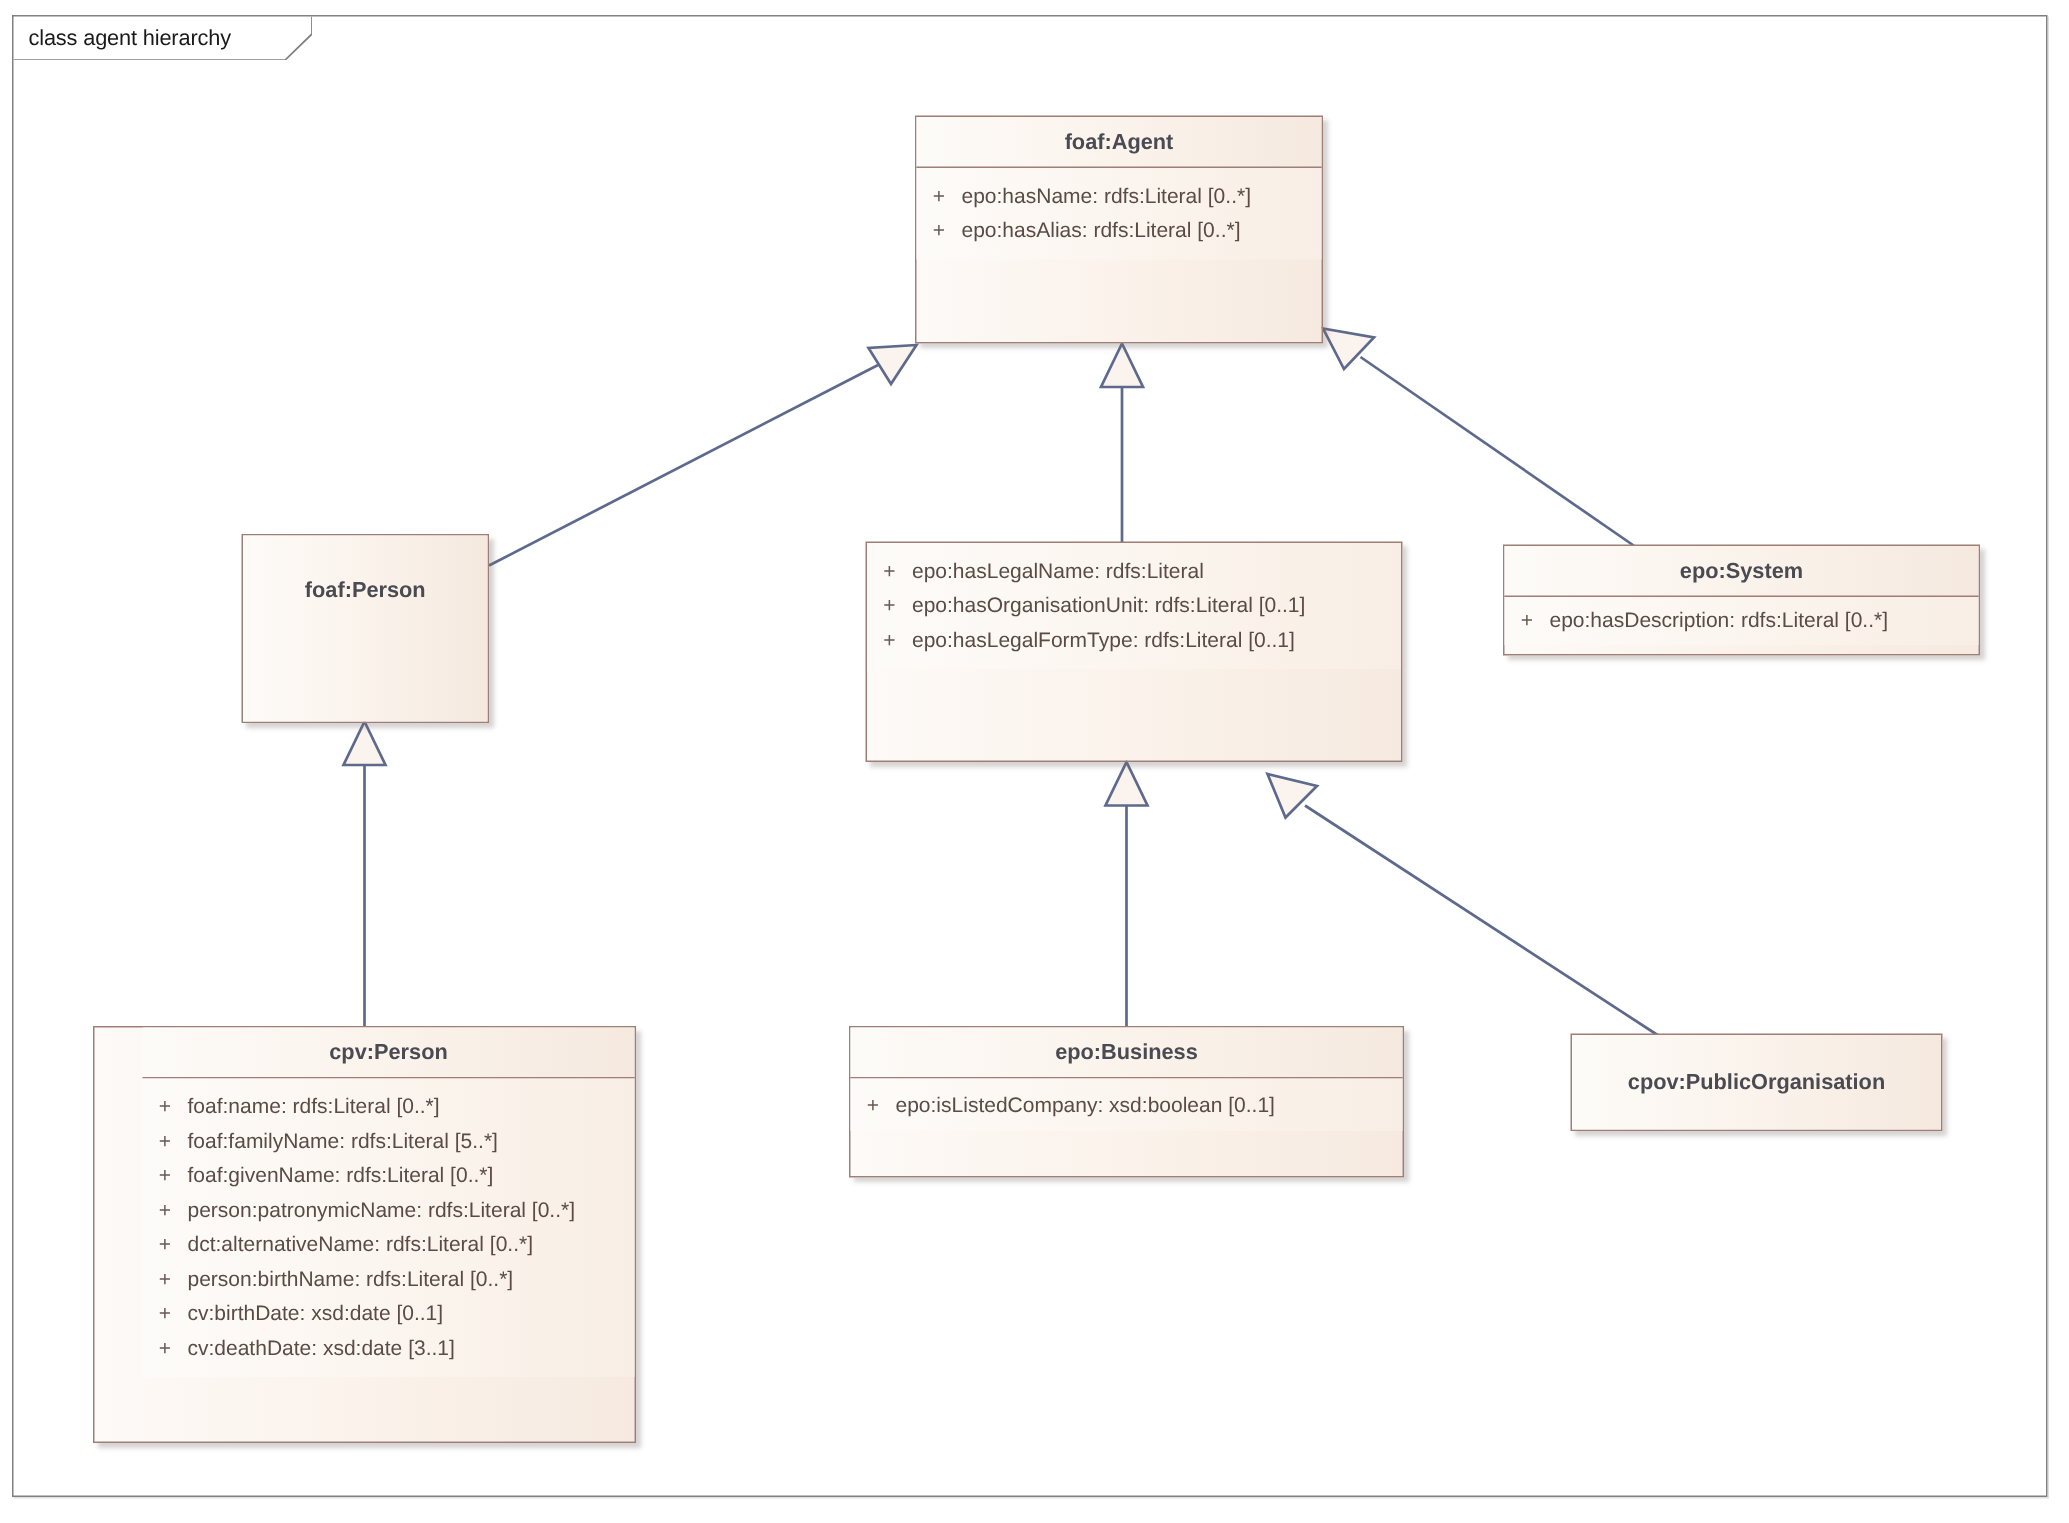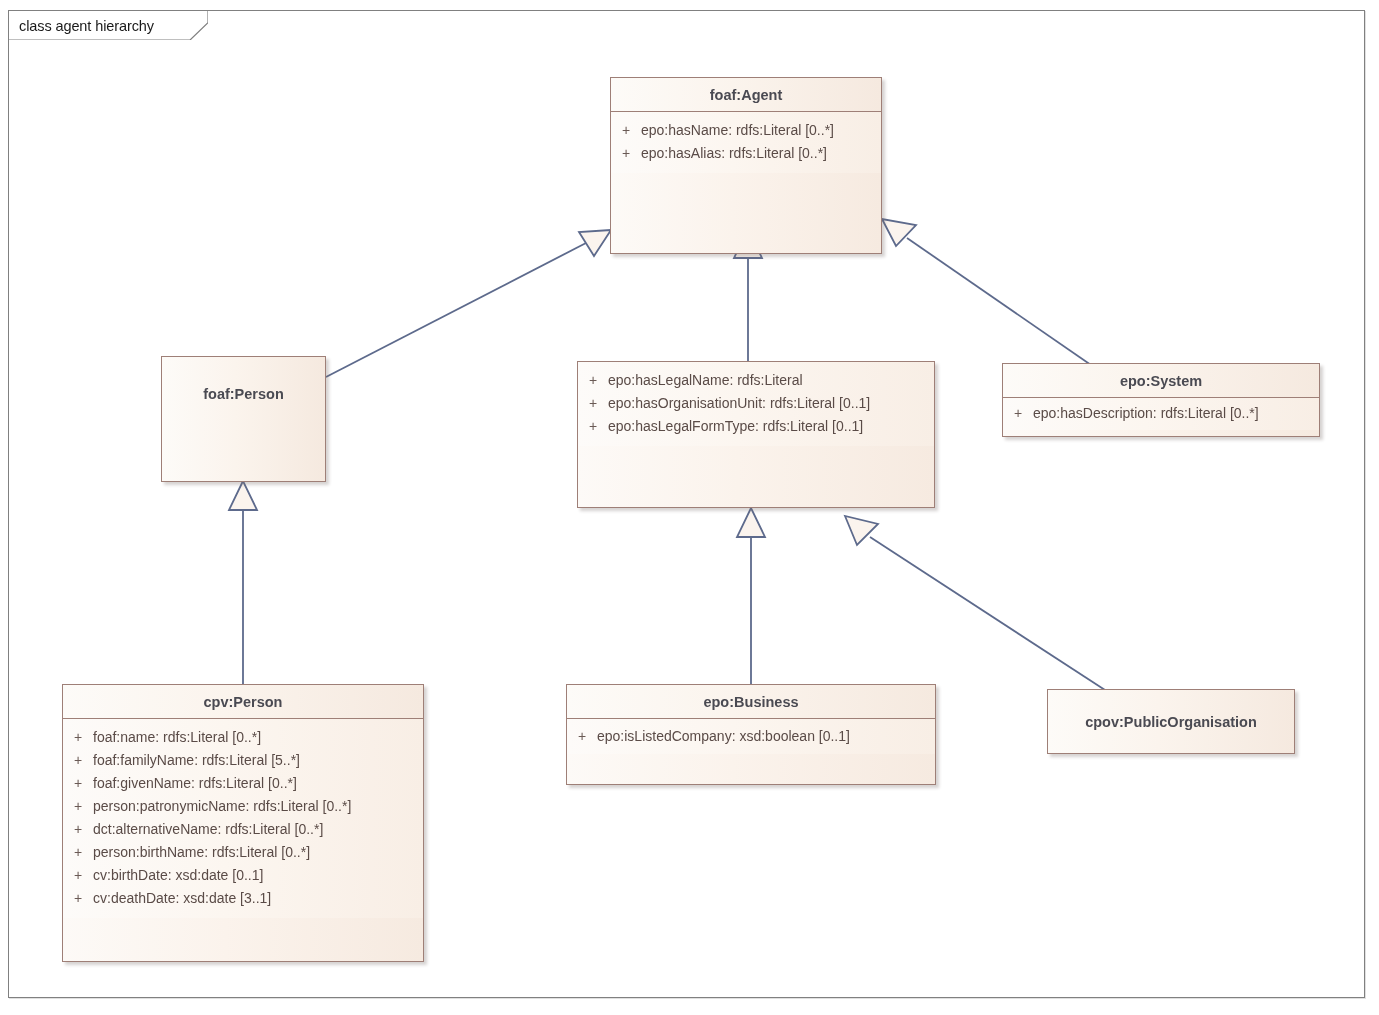--- a/index.html
+++ b/index.html
@@ -184,21 +184,21 @@
       <line class="gen-line" x1="751" y1="684" x2="751" y2="537"></line>
       <polygon class="gen-head" points="751,508 737,537 765,537"></polygon>
     </g>
 
     <g>
       <line class="gen-line" x1="1105" y1="690" x2="870" y2="537"></line>
       <polygon class="gen-head" points="845,516 857,545 878,524"></polygon>
     </g>
   </svg>
 
-  <div class="uml-class" style="left:610px; top:77px; width:272px; height:177px;">
+  <div class="uml-class" style="left:610px; top:77px; width:272px; height:152px;">
     <div class="uml-header with-body">foaf:Agent</div>
     <div class="uml-attrs">
       <div class="uml-attr">
         <span class="vis">+</span>
         <span class="sig">epo:hasName: rdfs:Literal [0..*]</span>
       </div>
       <div class="uml-attr">
         <span class="vis">+</span>
         <span class="sig">epo:hasAlias: rdfs:Literal [0..*]</span>
       </div>
@@ -229,21 +229,21 @@
   <div class="uml-class" style="left:1002px; top:363px; width:318px; height:74px;">
     <div class="uml-header with-body">epo:System</div>
     <div class="uml-attrs" style="padding:4px 0 5px 0;">
       <div class="uml-attr">
         <span class="vis">+</span>
         <span class="sig">epo:hasDescription: rdfs:Literal [0..*]</span>
       </div>
     </div>
   </div>
 
-  <div class="uml-class" style="left:62px; top:684px; width:362px; height:278px;">
+  <div class="uml-class" style="left:62px; top:684px; width:362px; height:278px;padding-left:32px;">
     <div class="uml-header with-body">cpv:Person</div>
     <div class="uml-attrs">
       <div class="uml-attr">
         <span class="vis">+</span>
         <span class="sig">foaf:name: rdfs:Literal [0..*]</span>
       </div>
       <div class="uml-attr">
         <span class="vis">+</span>
         <span class="sig">foaf:familyName: rdfs:Literal [5..*]</span>
       </div>

